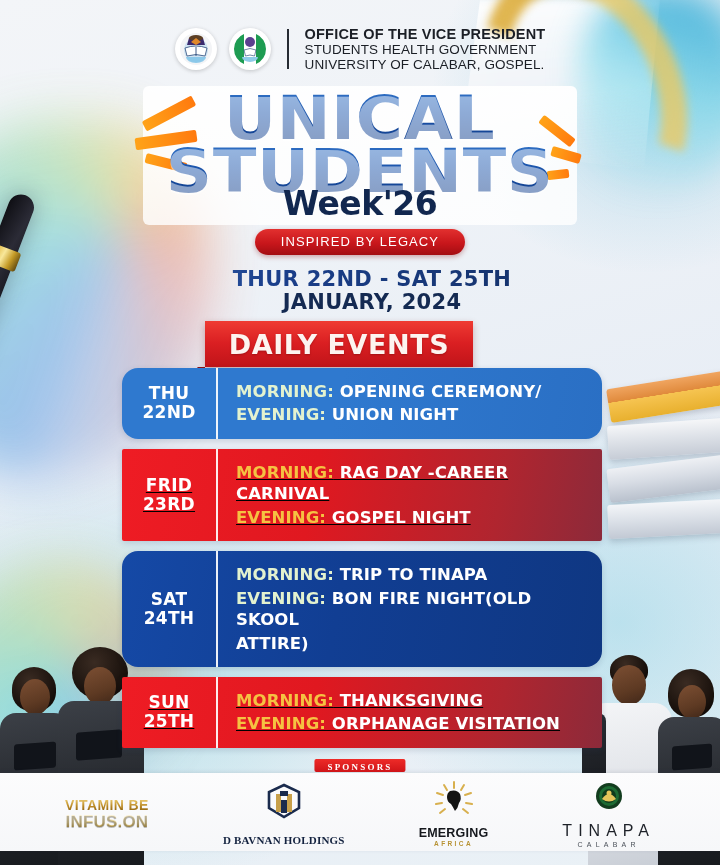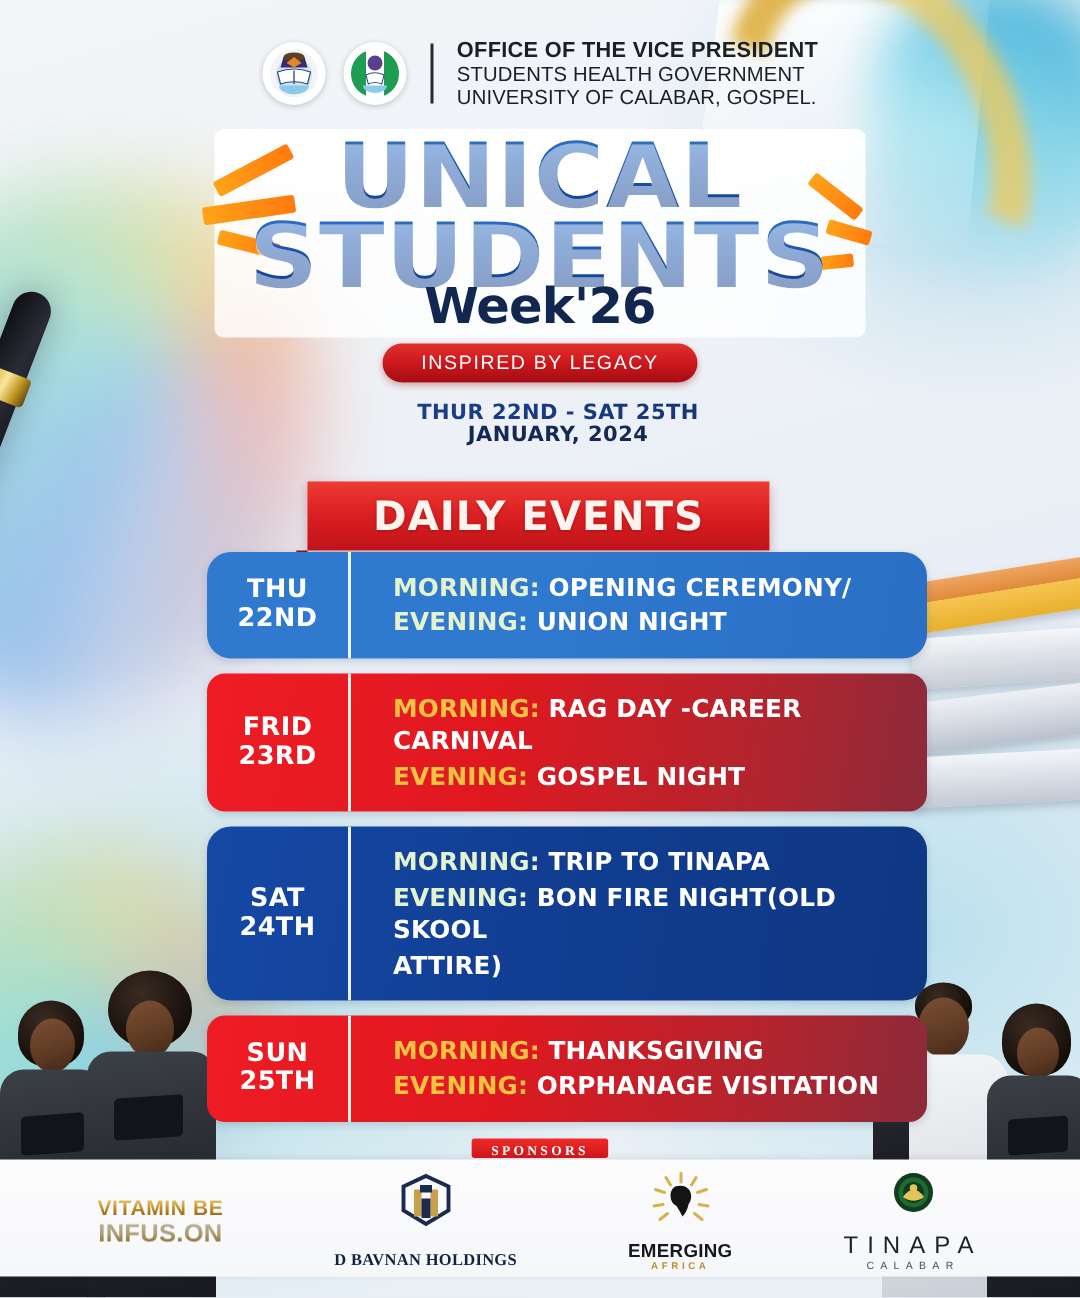--- a/index.html
+++ b/index.html
@@ -222,81 +222,82 @@
   .burst-left span:nth-child(3){ width:42px;height:10px;top:58px;left:10px;transform:rotate(14deg); }
   .burst-right { right: -4px; top: 34px; width: 80px; height: 80px; }
   .burst-right span:nth-child(1){ width:40px;height:10px;top:6px;right:4px;transform:rotate(38deg); }
   .burst-right span:nth-child(2){ width:30px;height:10px;top:30px;right:0px;transform:rotate(16deg); }
   .burst-right span:nth-child(3){ width:22px;height:9px;top:50px;right:12px;transform:rotate(-6deg); }
 
   .date-line {
     position: absolute; left: 0; right: 0; top: 268px;
     text-align: center;
     font-family: "DejaVu Sans", sans-serif;
-    font-size: 14px; font-weight: 700; line-height: 1.08;
+    font-size: 21px; font-weight: 700; line-height: 1.08;
     letter-spacing: 0.3px;
     color: #142a52;
     margin-left: 24px;
   }
   .date-line .d1 {
     background: linear-gradient(90deg,#5d8fd4 0%, #1a3f8c 35%, #122a55 100%);
     -webkit-background-clip: text; background-clip: text; -webkit-text-fill-color: transparent;
   }
 
   
   .events-banner {
     position: absolute; left: 205px; top: 321px;
-    width: 308px; height: 46px;
+    width: 268px; height: 46px;
     background: linear-gradient(180deg, #ef3b33 0%, #da1f22 48%, #c01419 100%);
     display: flex; align-items: center; justify-content: center;
     box-shadow: 0 3px 7px rgba(120,20,20,0.30);
   }
   .events-banner::before {
     content: ""; position: absolute; left: -8px; bottom: -9px;
     border-left: 8px solid transparent; border-top: 9px solid #8e0f13;
   }
   .events-banner span {
     color: #fdf4f0; font-size: 27px; font-weight: 700; letter-spacing: 0.6px;
     font-family: "DejaVu Sans", sans-serif;
     text-shadow: 0 1px 2px rgba(110,10,10,0.45);
   }
 
   
-  .rows { position: absolute; left: 138px; top: 368px; width: 480px; }
+  .rows { position: absolute; left: 122px; top: 368px; width: 480px; }
   .row {
     display: flex;
     margin-bottom: 10px;
     box-shadow: 0 2px 6px rgba(40,60,100,0.18);
     overflow: hidden;
   }
   .row.blue-a {
     background: linear-gradient(100deg, #2f79cf 0%, #2f79cf 45%, #2a6fc4 100%);
     border-radius: 16px;
   }
   .row.blue-b {
     background: linear-gradient(100deg, #1549a6 0%, #113e93 45%, #0f3782 100%);
     border-radius: 16px;
   }
   .row.red {
     background: linear-gradient(100deg, #ef1c24 0%, #e01820 40%, #b0252f 78%, #8c2a3a 100%);
-    border-radius: 12px;
+    border-radius: 2px;
+    text-decoration: underline;
   }
   .row-day {
     width: 96px; flex: 0 0 96px;
     display: flex; flex-direction: column;
     align-items: center; justify-content: center;
     color: #ffffff;
     font-family: "DejaVu Sans", sans-serif;
     font-size: 17px; font-weight: 700; line-height: 1.14;
     letter-spacing: 0.3px;
     border-right: 2px solid rgba(255,255,255,0.92);
   }
   .row-body {
     flex: 1;
-    padding: 13px 14px 13px 28px;
+    padding: 13px 14px 13px 18px;
     display: flex; flex-direction: column; justify-content: center;
     gap: 2px;
   }
   .evt {
     color: #ffffff;
     font-family: "DejaVu Sans", sans-serif;
     font-size: 16.5px; font-weight: 700; line-height: 1.30;
     letter-spacing: 0.1px;
   }
   .evt .lbl-cream { color: #e3f2cf; }

